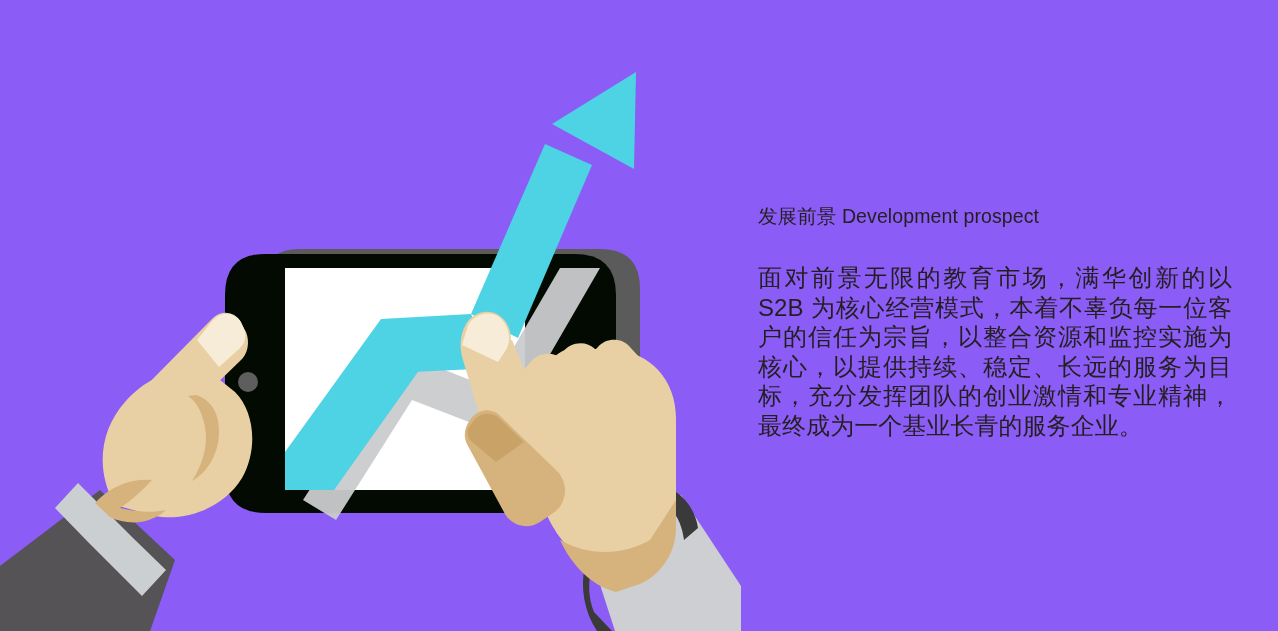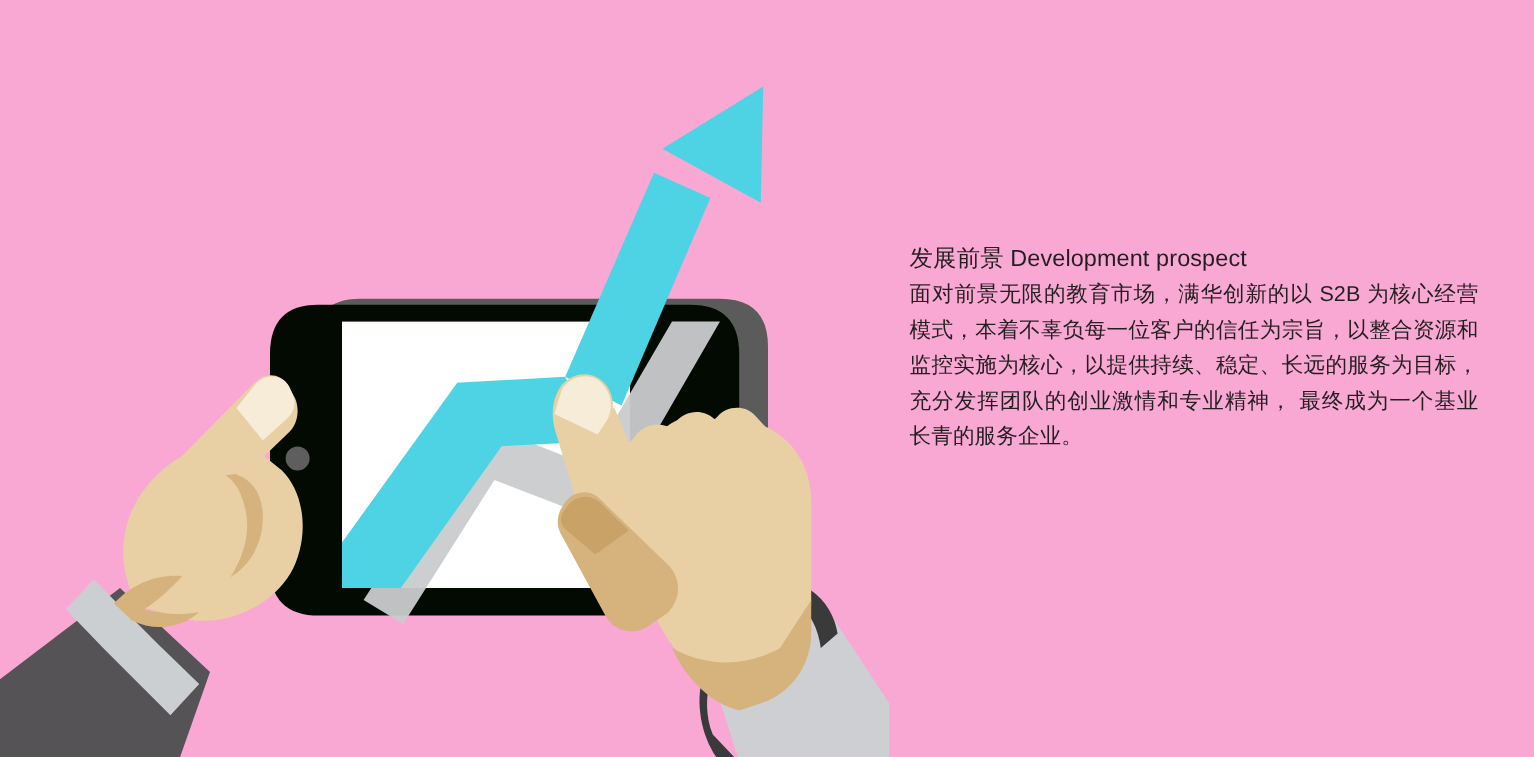--- a/index.html
+++ b/index.html
@@ -10,21 +10,21 @@
   body {
     width: 1278px;
     height: 631px;
     overflow: hidden;
     font-family: "Liberation Sans", "DejaVu Sans", sans-serif;
   }
   .slide {
     position: relative;
     width: 1278px;
     height: 631px;
-    background: #f9a8d4;
+    background: #8b5cf6;
   }
 
   
   .illustration {
     position: absolute;
     left: 0;
     top: 0;
     width: 760px;
     height: 631px;
   }
@@ -43,28 +43,29 @@
   }
   .prospect-title {
     font-size: 19.5px;
     line-height: 29px;
     color: #231f20;
     font-weight: 400;
     letter-spacing: 0.1px;
     white-space: nowrap;
   }
   .prospect-body {
-    font-size: 18px;
+    font-size: 24px;
     line-height: 29.5px;
     color: #231f20;
     font-weight: 400;
     text-align: justify;
     text-justify: inter-character;
     text-align-last: left;
     letter-spacing: 0.05px;
+    margin-top: 32px;
   }
 </style>
 </head>
 <body>
 
 <div class="slide">
 
   <div class="illustration">
     <svg viewBox="0 0 760 631" xmlns="http://www.w3.org/2000/svg">
       <defs>

